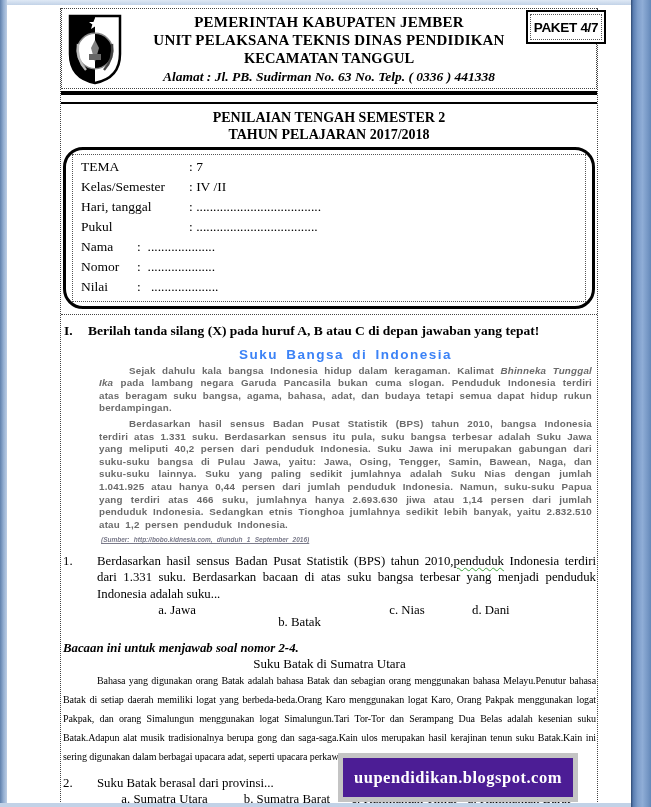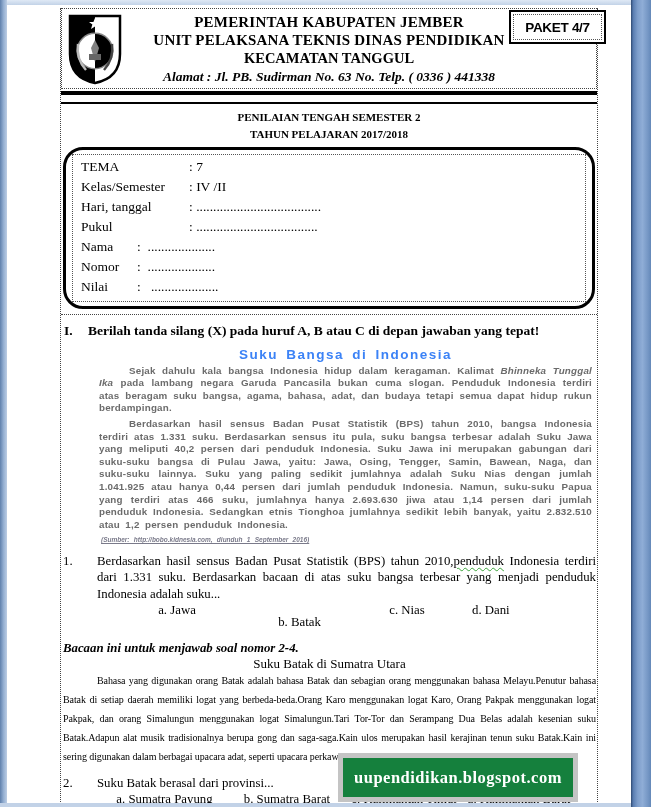--- a/index.html
+++ b/index.html
@@ -19,31 +19,31 @@
   .doc{position:absolute;left:53px;top:3px;width:538px;height:100%;
        border-left:1px dotted #444;border-right:1px dotted #444;box-sizing:border-box;}
 
   
   .header-box{position:relative;border:1px dotted #444;height:81px;box-sizing:border-box;}
   .crest{position:absolute;left:6px;top:5px;width:54px;height:71px;}
   .hdr-text{text-align:center;padding-top:4px;line-height:18px;}
   .hdr-l1,.hdr-l2{font-weight:bold;font-size:15px;letter-spacing:.2px;}
   .hdr-l3{font-weight:bold;font-size:14.5px;}
   .hdr-addr{font-weight:bold;font-style:italic;font-size:13.5px;margin-top:1px;}
-  .paket-box{position:absolute;top:1px;right:-10px;width:97px;height:34px;border:2px solid #000;
+  .paket-box{position:absolute;top:1px;right:-10px;width:80px;height:34px;border:2px solid #000;
              background:#fff;box-sizing:border-box;padding:2px;margin-left:39px;}
   .paket-inner{border:1px dotted #555;width:100%;height:100%;box-sizing:border-box;
                display:flex;align-items:center;justify-content:center;
                font-family:"Liberation Sans",sans-serif;font-weight:bold;font-size:13.5px;
                letter-spacing:-0.3px;}
   .double-rule{height:7px;border-top:4px solid #000;border-bottom:2px solid #000;margin-top:2px;}
 
   
   .title-block{text-align:center;margin-top:5px;line-height:17px;}
-  .title-line{font-weight:bold;font-size:11px;}
+  .title-line{font-weight:bold;font-size:14px;}
 
   
   .info-box{border:3px solid #000;border-radius:20px;margin:4px 2px 0 2px;padding:4px 6px;}
   .info-inner{border:1px dotted #555;padding:2px 8px 4px 8px;display:flex;
               font-size:13.5px;line-height:20px;flex-direction:column;}
   .info-col-left{width:310px;}
   .info-row{display:flex;}
   .info-label{width:108px;}
   .info-label-r{width:56px;}
   .info-value{white-space:pre;}
@@ -201,21 +201,21 @@
 
         <div class="r2-intro">Bacaan ini untuk menjawab soal nomor 2-4.</div>
         <div class="r2-title">Suku Batak di Sumatra Utara</div>
         <div class="r2-body">Bahasa yang digunakan orang Batak adalah bahasa  Batak  dan sebagian orang menggunakan bahasa Melayu.Penutur bahasa Batak di setiap daerah memiliki logat yang berbeda-beda.Orang Karo menggunakan logat  Karo, Orang Pakpak menggunakan logat  Pakpak,  dan orang Simalungun menggunakan logat  Simalungun.Tari  Tor-Tor  dan Serampang Dua  Belas adalah kesenian suku Batak.Adapun alat musik tradisionalnya berupa  gong dan saga-saga.Kain ulos merupakan hasil kerajinan tenun suku Batak.Kain ini sering digunakan dalam berbagai upacara adat, seperti upacara perkawinan, kematian, maupun menyambut tamu.</div>
 
         <div class="q">
           <span class="qnum">2.</span>
           <div class="qbody">
             <div>Suku Batak berasal dari provinsi...</div>
             <div class="opt-row">
-              <span style="width:135px;">a. Sumatra Payung</span>
+              <span style="width:135px;">a. Sumatra Utara</span>
               <span style="width:110px;">b. Sumatra Barat</span>
               <span style="width:125px;">c. Kalimantan Timur</span>
               <span>d. Kalimantan Barat</span>
             </div>
           </div>
         </div>
 
         <div class="q">
           <span class="qnum">3.</span>
           <div class="qbody">
@@ -227,17 +227,17 @@
             <div class="opt-row">
               <span style="width:245px;"><span class="sq">b.</span><span> Tari Serimpi</span></span>
               <span>d. Tari Tor-Tor dan Serampang Dua Belas</span>
             </div>
           </div>
         </div>
 
       </div>
     </div>
 
-    <div class="watermark" title="uupendidikan.blogspot.com" style="background: #15803d; border-color: rgb(196, 196, 196);">
+    <div class="watermark" title="uupendidikan.blogspot.com" style="background: #4c1d95; border-color: rgb(196, 196, 196);">
       <span>uupendidikan.blogspot.com</span>
     </div>
   </div>
 </div>
 
 </body></html>

